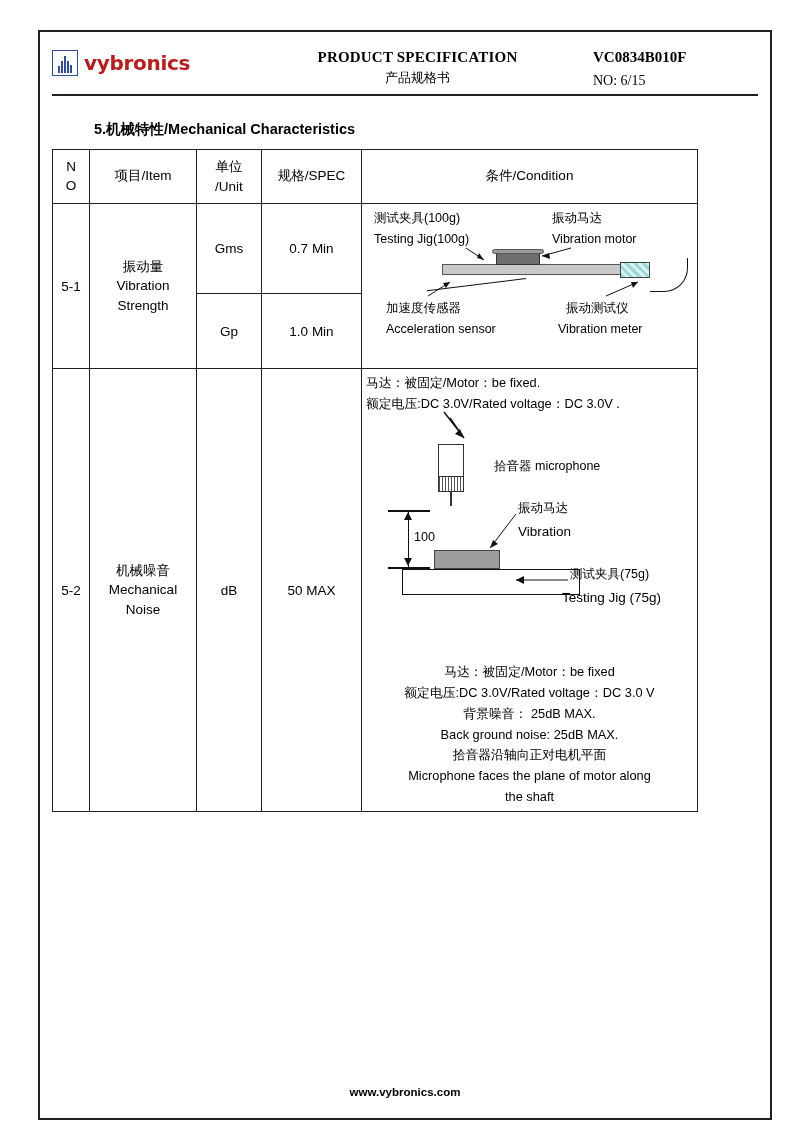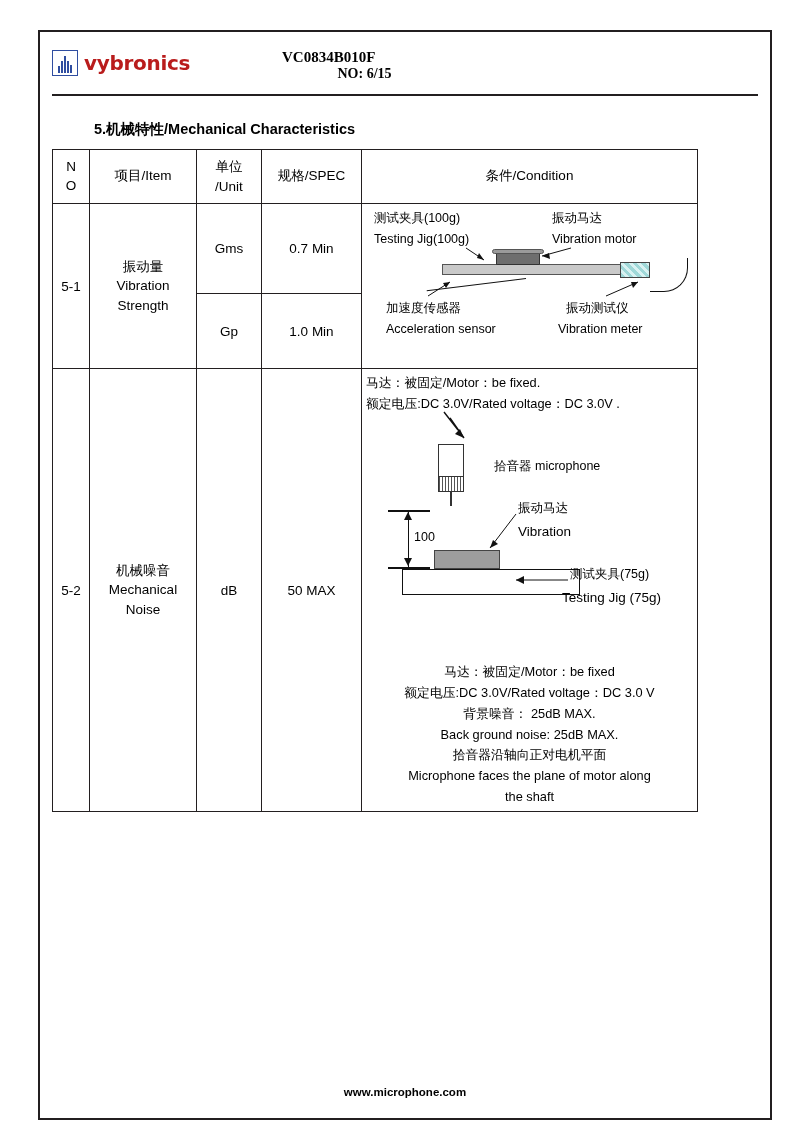--- a/index.html
+++ b/index.html
@@ -84,23 +84,23 @@
     padding-top: 5px;
     padding-left: 20px;
   }
   .header-right .line1 {
     font-family: "Liberation Serif", serif;
     font-weight: bold;
     font-size: 15px;
   }
   .header-right .line2 {
     font-family: "Liberation Serif", serif;
-    font-weight: bold;
+    font-weight: normal;
     font-size: 14px;
-    text-align: center;
+    margin-top: 7px;
   }
   
   .section-title {
     margin-top: 24px;
     margin-left: 42px;
     font-size: 14.5px;
     font-weight: bold;
   }
   
   table.spec {
@@ -291,20 +291,24 @@
   <div class="header">
     <div class="logo-block">
       <span class="logo-mark">
         <i></i>
           <i></i>
           <i></i>
           <i></i>
           <i></i>
       </span>
       <span class="logo-text">vybronics</span>
+    </div>
+    <div class="header-center">
+      <div class="line1">PRODUCT SPECIFICATION</div>
+      <div class="line2">产品规格书</div>
     </div>
     <div class="header-right">
       <div class="line1">VC0834B010F</div>
       <div class="line2">NO: 6/15</div>
     </div>
   </div>
 
   <div class="section-title">5.机械特性/Mechanical Characteristics</div>
 
   <table class="spec">
@@ -434,14 +438,14 @@
             <div>Back ground noise: 25dB MAX.</div>
             <div>拾音器沿轴向正对电机平面</div>
             <div>Microphone faces the plane of motor along</div>
             <div>the shaft</div>
           </div>
         </td>
       </tr>
     </tbody>
   </table>
 
-  <div class="footer">www.microphone.com</div>
+  <div class="footer">www.vybronics.com</div>
 </div>
 
 </body></html>

